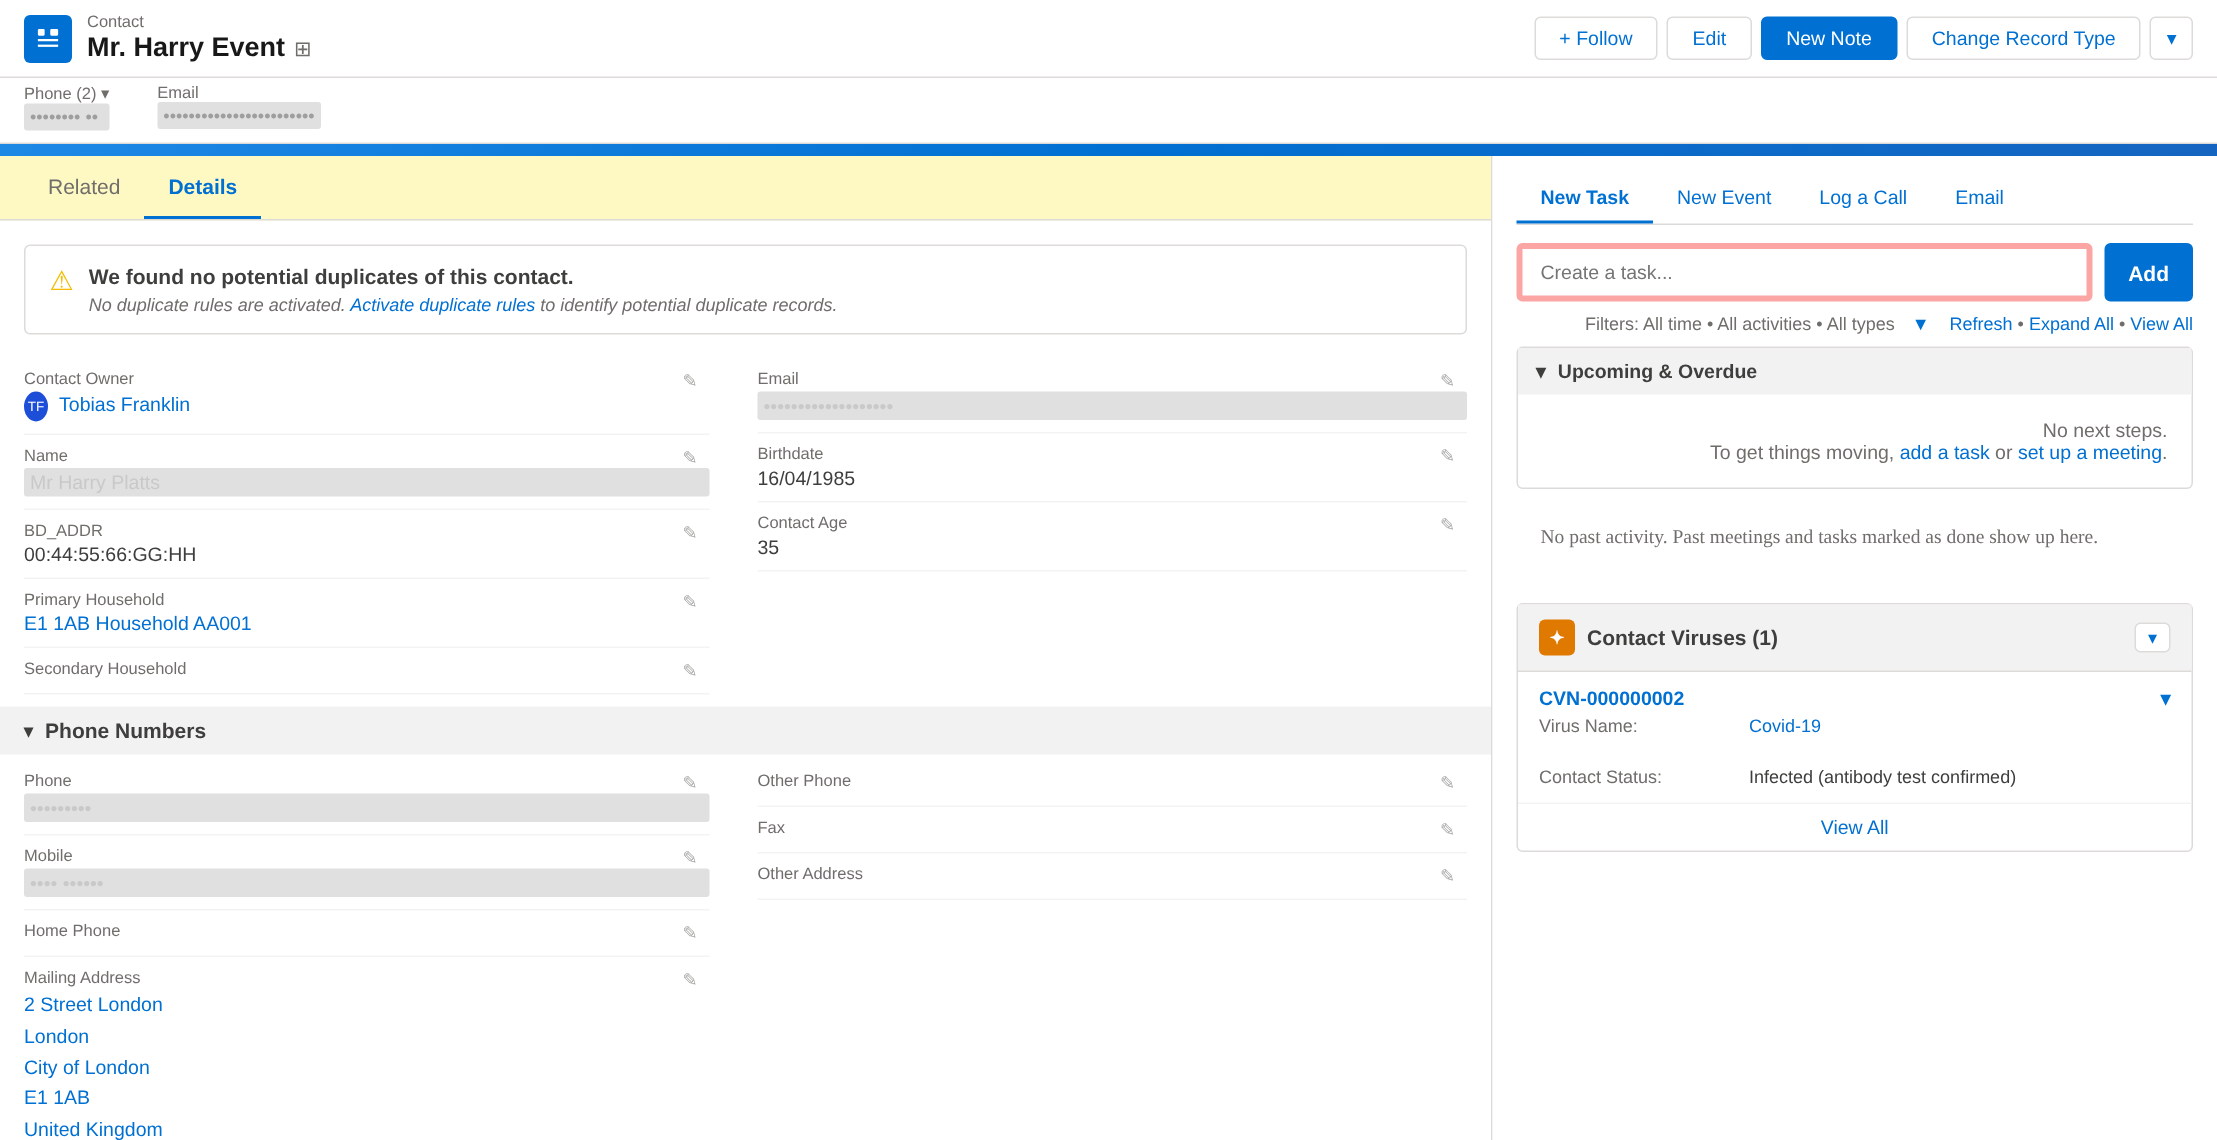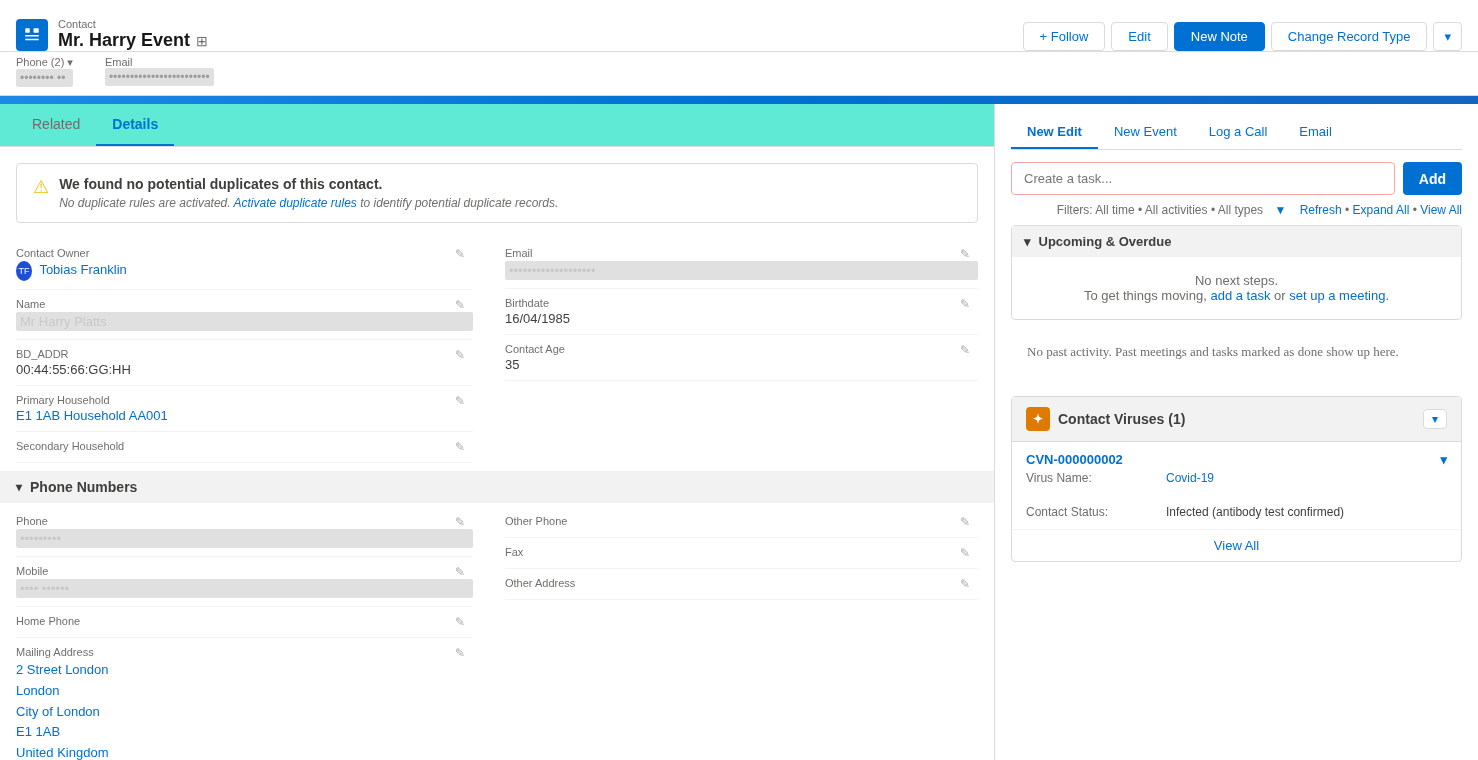--- a/index.html
+++ b/index.html
@@ -1,19 +1,19 @@
 <!DOCTYPE html>
 <html><head>
   <meta charset="utf-8">
   <style>
     * { box-sizing: border-box; margin: 0; padding: 0; }
     body { font-family: 'Salesforce Sans', Arial, sans-serif; font-size: 13px; color: #3e3e3c; background: #f3f3f3; }
 
     
-    .header { background: #fff; border-bottom: 1px solid #dddbda; padding: 0 16px; display: flex; align-items: flex-end; justify-content: space-between; height: 52px; gap: 33px; }
+    .header { background: #fff; border-bottom: 1px solid #dddbda; padding: 0 16px; display: flex; align-items: center; justify-content: space-between; height: 52px; gap: 33px; }
     .header-left { display: flex; align-items: center; gap: 10px; }
     .header-icon { width: 32px; height: 32px; background: #0070d2; border-radius: 4px; display: flex; align-items: center; justify-content: center; color: white; font-size: 16px; }
     .header-meta { display: flex; flex-direction: column; }
     .header-type { font-size: 11px; color: #706e6b; }
     .header-name { font-size: 18px; font-weight: 700; color: #181818; display: flex; align-items: center; gap: 6px; }
     .header-actions { display: flex; align-items: center; gap: 6px; }
     .btn { padding: 6px 16px; border-radius: 4px; font-size: 13px; cursor: pointer; border: 1px solid #dddbda; background: #fff; color: #0070d2; }
     .btn-primary { background: #0070d2; color: #fff; border-color: #0070d2; }
     .btn-icon { padding: 6px 10px; }
     .follow-btn { display: flex; align-items: center; gap: 4px; }
@@ -27,21 +27,21 @@
     
     .gradient-bar { height: 8px; background: linear-gradient(to right, #1e88e5, #0070d2, #1565c0); }
 
     
     .main-layout { display: flex; height: calc(760px - 52px - 44px - 8px); }
 
     
     .left-panel { width: 995px; background: #fff; overflow-y: auto; border-right: 1px solid #dddbda; }
 
     
-    .tabs { display: flex; border-bottom: 1px solid #dddbda; padding: 0 16px; background: #5eead4; }
+    .tabs { display: flex; border-bottom: 1px solid #dddbda; padding: 0 16px; background: #fef9c3; }
     .tab { padding: 12px 16px; font-size: 14px; color: #706e6b; cursor: pointer; border-bottom: 2px solid transparent; }
     .tab.active { color: #0070d2; border-bottom: 2px solid #0070d2; font-weight: 600; }
 
     
     .content { padding: 16px; }
 
     
     .duplicate-notice { border: 1px solid #dddbda; border-radius: 4px; padding: 12px 16px; display: flex; align-items: flex-start; gap: 10px; margin-bottom: 16px; }
     .dup-icon { color: #f4bc00; font-size: 18px; }
     .dup-text strong { font-size: 14px; color: #3e3e3c; }
@@ -73,31 +73,31 @@
     
     .activity-content { padding: 12px 16px; }
 
     
     .task-btns { display: flex; gap: 0; margin-bottom: 12px; border-bottom: 1px solid #dddbda; }
     .task-btn { padding: 8px 16px; font-size: 13px; color: #0070d2; cursor: pointer; border-bottom: 2px solid transparent; background: none; border-top: none; border-left: none; border-right: none; }
     .task-btn.active { border-bottom: 2px solid #0070d2; font-weight: 600; }
 
     
     .task-input-row { display: flex; gap: 8px; margin-bottom: 8px; }
-    .task-input { flex: 1; border: 1px solid #fca5a5; border-radius: 4px; padding: 8px 12px; font-size: 13px; color: #a21caf; }
+    .task-input { flex: 1; border: 4px solid #fca5a5; border-radius: 4px; padding: 8px 12px; font-size: 13px; color: #a21caf; }
     .task-add-btn { background: #0070d2; color: #fff; border: none; border-radius: 4px; padding: 8px 16px; font-size: 14px; cursor: pointer; font-weight: 600; }
 
     
     .filters-row { font-size: 12px; color: #706e6b; text-align: right; margin-bottom: 8px; }
     .filters-row a { color: #0070d2; }
 
     
     .upcoming-section { border: 1px solid #dddbda; border-radius: 4px; margin-bottom: 12px; }
     .upcoming-header { display: flex; align-items: center; gap: 8px; padding: 8px 12px; background: #f3f2f2; font-size: 13px; font-weight: 600; cursor: pointer; }
-    .upcoming-body { padding: 16px; text-align: center; color: #706e6b; font-size: 13px; }
+    .upcoming-body { padding: 16px; text-align: right; color: #706e6b; font-size: 13px; }
     .upcoming-body a { color: #0070d2; }
 
     .no-past { padding: 12px 16px; font-size: 13px; color: #706e6b; font-family: Liberation Serif, serif; }
 
     
     .viruses-card { margin: 12px 16px; border: 1px solid #dddbda; border-radius: 4px; }
     .viruses-header { display: flex; align-items: center; justify-content: space-between; padding: 10px 14px; background: #f3f2f2; border-bottom: 1px solid #dddbda; }
     .viruses-header-left { display: flex; align-items: center; gap: 8px; font-size: 14px; font-weight: 600; }
     .viruses-icon { width: 24px; height: 24px; background: #e07900; border-radius: 4px; display: flex; align-items: center; justify-content: center; color: white; font-size: 12px; }
     .virus-row { padding: 10px 14px; border-bottom: 1px solid #f3f3f3; }
@@ -283,21 +283,21 @@
 
     </div>
   </div>
 
   <div class="right-panel">
 
 
     <div class="activity-content">
 
       <div class="task-btns">
-        <button class="task-btn active">New Edit</button>
+        <button class="task-btn active">New Task</button>
         <button class="task-btn">New Event</button>
         <button class="task-btn">Log a Call</button>
         <button class="task-btn">Email</button>
       </div>
 
       <div class="task-input-row">
         <input class="task-input" type="text" placeholder="Create a task..." style="">
         <button class="task-add-btn">Add</button>
       </div>
 

